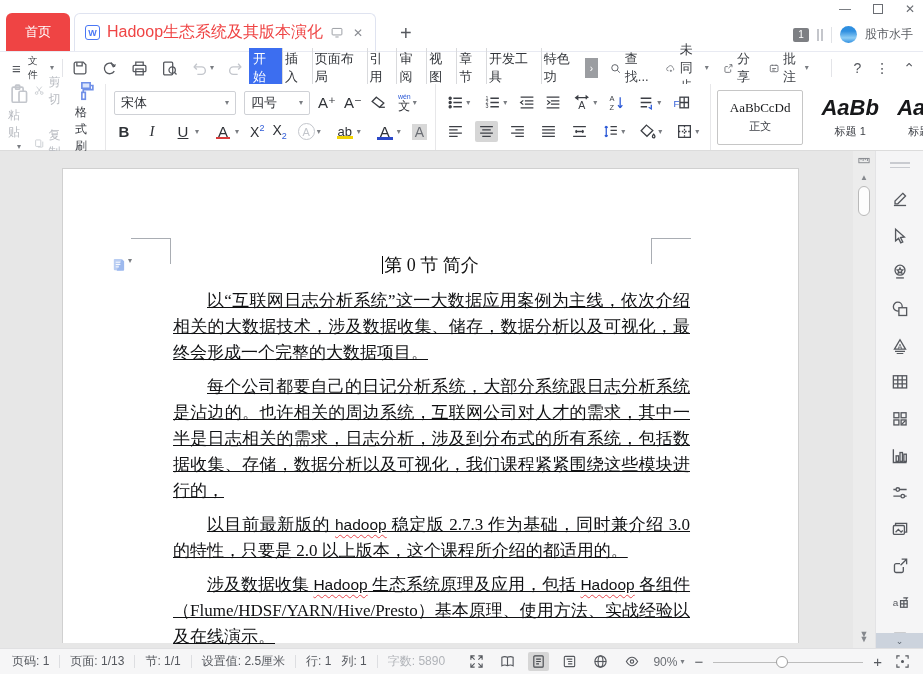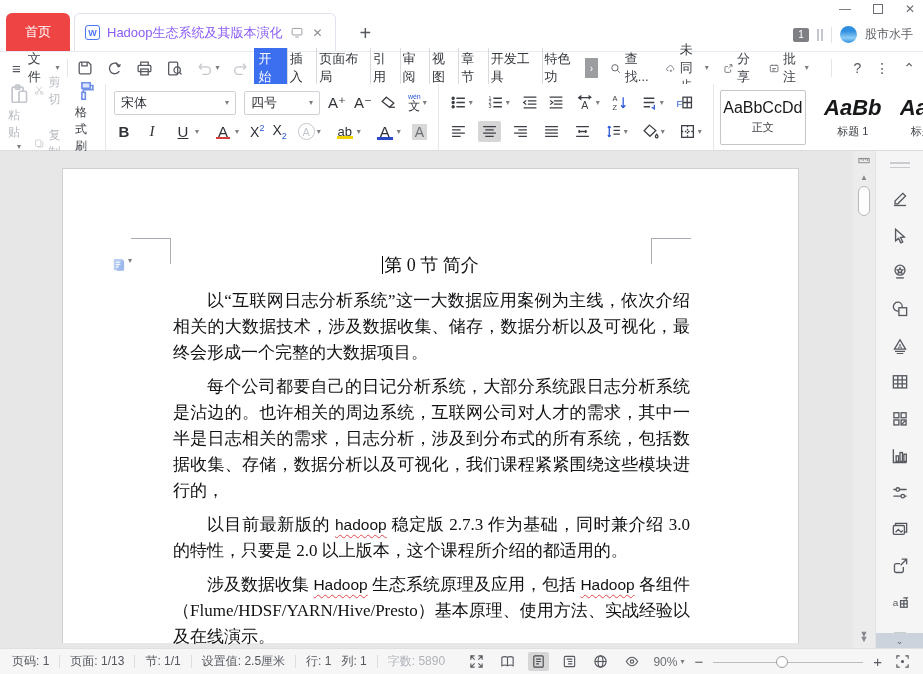--- a/index.html
+++ b/index.html
@@ -10,21 +10,21 @@
   .caret { font-size:8px; color:#7a7d82; line-height:1; }
 
   
   .tabbar { position:absolute; left:0; top:0; width:923px; height:52px; background:#fff;
     border-bottom:1px solid #e8eaf2; }
   .tabs { position:absolute; left:6px; bottom:0; display:flex; align-items:flex-end; }
   .tab-home { height:38px; width:64px; background:#ef4444; color:#fff; font-size:13px;
     border-radius:6px 6px 0 0; display:flex; align-items:center; justify-content:center; }
   .tab-doc { height:38px; margin-left:4px; background:#fff; border:1px solid #dfe3f0; border-bottom:none;
     border-radius:6px 6px 0 0; display:flex; align-items:center; gap:7px; padding:0 10px; }
-  .tab-doc .title { font-size:13px; color:#8b5cf6; }
+  .tab-doc .title { font-size:16px; color:#ef4444; }
   .wdoc { width:15px; height:15px; border:1.5px solid #4a77f5; border-radius:3px; color:#4a77f5;
     font-size:9px; font-weight:bold; display:flex; align-items:center; justify-content:center; }
   .tab-x { color:#8a8d93; font-size:12px; padding:0 2px; }
   .tab-new { font-size:20px; color:#55585e; margin-left:18px; padding:0 6px 6px 6px; }
   .winctl { position:absolute; right:8px; top:2px; display:flex; gap:22px; align-items:center; color:#6a6d73; }
   .winctl .glyph { font-size:12px; }
   .win-max { width:10px; height:10px; border:1.2px solid #6a6d73; }
   .account { position:absolute; right:10px; top:26px; display:flex; align-items:center; gap:8px; }
   .badge1 { background:#7d7f83; color:#fff; font-size:10px; width:16px; height:14px; border-radius:2px;
     display:flex; align-items:center; justify-content:center; }
@@ -32,21 +32,21 @@
   .acct-div { width:1px; height:16px; background:#e0e2e6; }
   .avatar { width:17px; height:17px; border-radius:50%;
     background:linear-gradient(180deg,#2f8fe0 30%,#8ecdf5 70%,#2f8fe0); }
   .uname { font-size:12px; color:#5c5f64; }
 
   
   .menubar { position:absolute; left:0; top:52px; width:923px; height:32px; background:#fff;
     display:flex; align-items:center; padding:0 8px; color:#3e4146; }
   .mb-ico { color:#55585e; }
   .menubar .hamb { font-size:15px; padding:0 4px; }
-  .menubar .file { font-size:13px; padding:0 3px; }
+  .menubar .file { font-size:10px; padding:0 3px; }
   .vdiv { width:1px; height:18px; background:#e3e4e8; margin:0 8px; }
   .qbar { display:flex; align-items:center; gap:13px; }
   .rtabs { display:flex; align-items:flex-end; margin-left:5px; }
   .rtab { font-size:13px; color:#33363b; padding:2px 2px; border-left:1px solid #d9dadd; line-height:18px; }
   .rtab:first-child { border-left:none; }
   .rtab.active { background:#3c6ef0; color:#fff; border-left:none; padding:2px 4px; }
   .rtab-more { width:13px; height:20px; background:#9b9da1; color:#fff; font-size:10px; margin-left:2px;
     display:flex; align-items:center; justify-content:center; }
   .mb-right { display:flex; align-items:center; gap:14px; margin-left:12px; flex:1; justify-content:flex-end; }
   .mb-item { display:flex; align-items:center; gap:4px; font-size:13px; color:#3e4146; }
@@ -61,56 +61,56 @@
   .tbtn { display:flex; align-items:center; gap:2px; padding:2px 3px; border-radius:2px; color:#3c3f45; }
   .tbtn.active { background:#d3d3d3; }
   .lbl12 { font-size:12px; color:#3c3f45; }
   .disabled, .disabled .lbl12 { color:#b8bbc1 !important; }
   .paste-big { display:flex; flex-direction:column; align-items:center; gap:2px; margin-right:4px; }
   .cutcopy { display:flex; flex-direction:column; gap:19px; }
   .cc-row { display:flex; align-items:center; gap:4px; }
   .painter { display:flex; flex-direction:column; align-items:center; gap:2px; margin-left:10px; }
   .select { height:24px; border:1px solid #cfd1d6; border-radius:2px; background:#fff; display:flex;
     align-items:center; justify-content:space-between; padding:0 6px; font-size:13px; color:#2f3237; }
-  .sel-font { width:122px; } .sel-size { width:76px; }
+  .sel-font { width:122px; } .sel-size { width:66px; }
   .fmt { font-size:15px; color:#2f3237; width:20px; text-align:center; }
   .fmt-b { font-weight:bold; }
   .fmt-i { font-style:italic; font-family:"Liberation Serif",serif; }
   .fmt-u { text-decoration:underline; }
   .bar-under { display:inline-block; width:16px; height:3px; margin-top:-2px; }
   .stack { display:flex; flex-direction:column; align-items:center; line-height:1; }
   .supsub { font-size:14px; color:#2f3237; } .supsub small { color:#2e5bd7; font-size:9px; }
   .circleA { width:17px; height:17px; border:1px solid #c3c6cc; border-radius:50%; color:#c3c6cc;
     font-size:11px; display:flex; align-items:center; justify-content:center; }
   .charbg { background:#d8d8d8; padding:0 3px; font-size:14px; color:#6b6e74; }
   .wen { font-size:12px; color:#2f3237; } .wen small { display:block; font-size:7px; color:#2e5bd7; }
   .afs { font-size:15px; color:#2f3237; }
   
   .gallery { display:flex; align-items:center; padding:4px 0 4px 6px; gap:4px; }
   .stybox { width:86px; height:55px; display:flex; flex-direction:column; align-items:center;
     justify-content:center; gap:3px; border-radius:2px; }
   .stybox.sel { border:1px solid #c6c6c6; background:#fff; }
   .sty-sample { color:#17181a; } .sty-name { font-size:11px; color:#3c3f45; }
-  .s-body .sty-sample { font-size:16px; }
+  .s-body .sty-sample { font-size:13px;font-family:Liberation Serif, serif; }
   .s-h1 .sty-sample, .s-h2 .sty-sample { font-size:22px; font-weight:600;font-style:italic; }
   .s-h2 { width:44px; overflow:hidden; }
 
   
   .canvas { position:absolute; left:0; top:151px; width:853px; height:497px; background:#e7e7e7; }
   .page { position:absolute; left:62px; top:17px; width:737px; height:475px; background:#fff;
     border:1px solid #d0d0d0; border-bottom:none; }
   .mark { position:absolute; width:40px; height:26px; }
   .mark-tl { left:68px; top:69px; border-top:1px solid #a9adb3; border-right:1px solid #a9adb3; }
   .mark-tr { right:107px; top:69px; border-top:1px solid #a9adb3; border-left:1px solid #a9adb3; }
   .margin-ico { position:absolute; left:48px; top:88px; display:flex; align-items:flex-start; gap:2px; }
   .doc-title { margin-top:84px; text-align:center; font-size:18px; color:#111;
     font-family:"Liberation Serif","DejaVu Serif",serif; }
   .cursorbar { display:inline-block; width:1px; height:18px; background:#000; vertical-align:-3px; margin-right:1px; }
   .doc-body { padding:0 108px 0 110px; margin-top:11px; font-family:"Liberation Serif","DejaVu Serif",serif;
-    font-size:17px; line-height:26px; color:#101113; text-align:justify; }
+    font-size:17px; line-height:26px; color:#101113; text-align:justify;text-decoration:underline; }
   .doc-body p { text-indent:2em; margin-bottom:8px; }
   .misspell { font-family:"Liberation Sans","DejaVu Sans",sans-serif; font-size:15.5px;
     text-decoration:underline wavy #e5484d; text-decoration-thickness:1px; text-underline-offset:4px; }
 
   
   .vscroll { position:absolute; left:853px; top:151px; width:22px; height:497px; background:#ececec;
     display:flex; flex-direction:column; align-items:center; }
   .vs-ruler { margin-top:4px; color:#8a8d93; }
   .vs-arrow { font-size:9px; color:#808archive48; color:#85888d; margin-top:8px; }
   .vs-thumb { width:12px; height:30px; background:#fdfdfd; border:1px solid #b9b9b9; border-radius:7px; margin-top:4px; }

